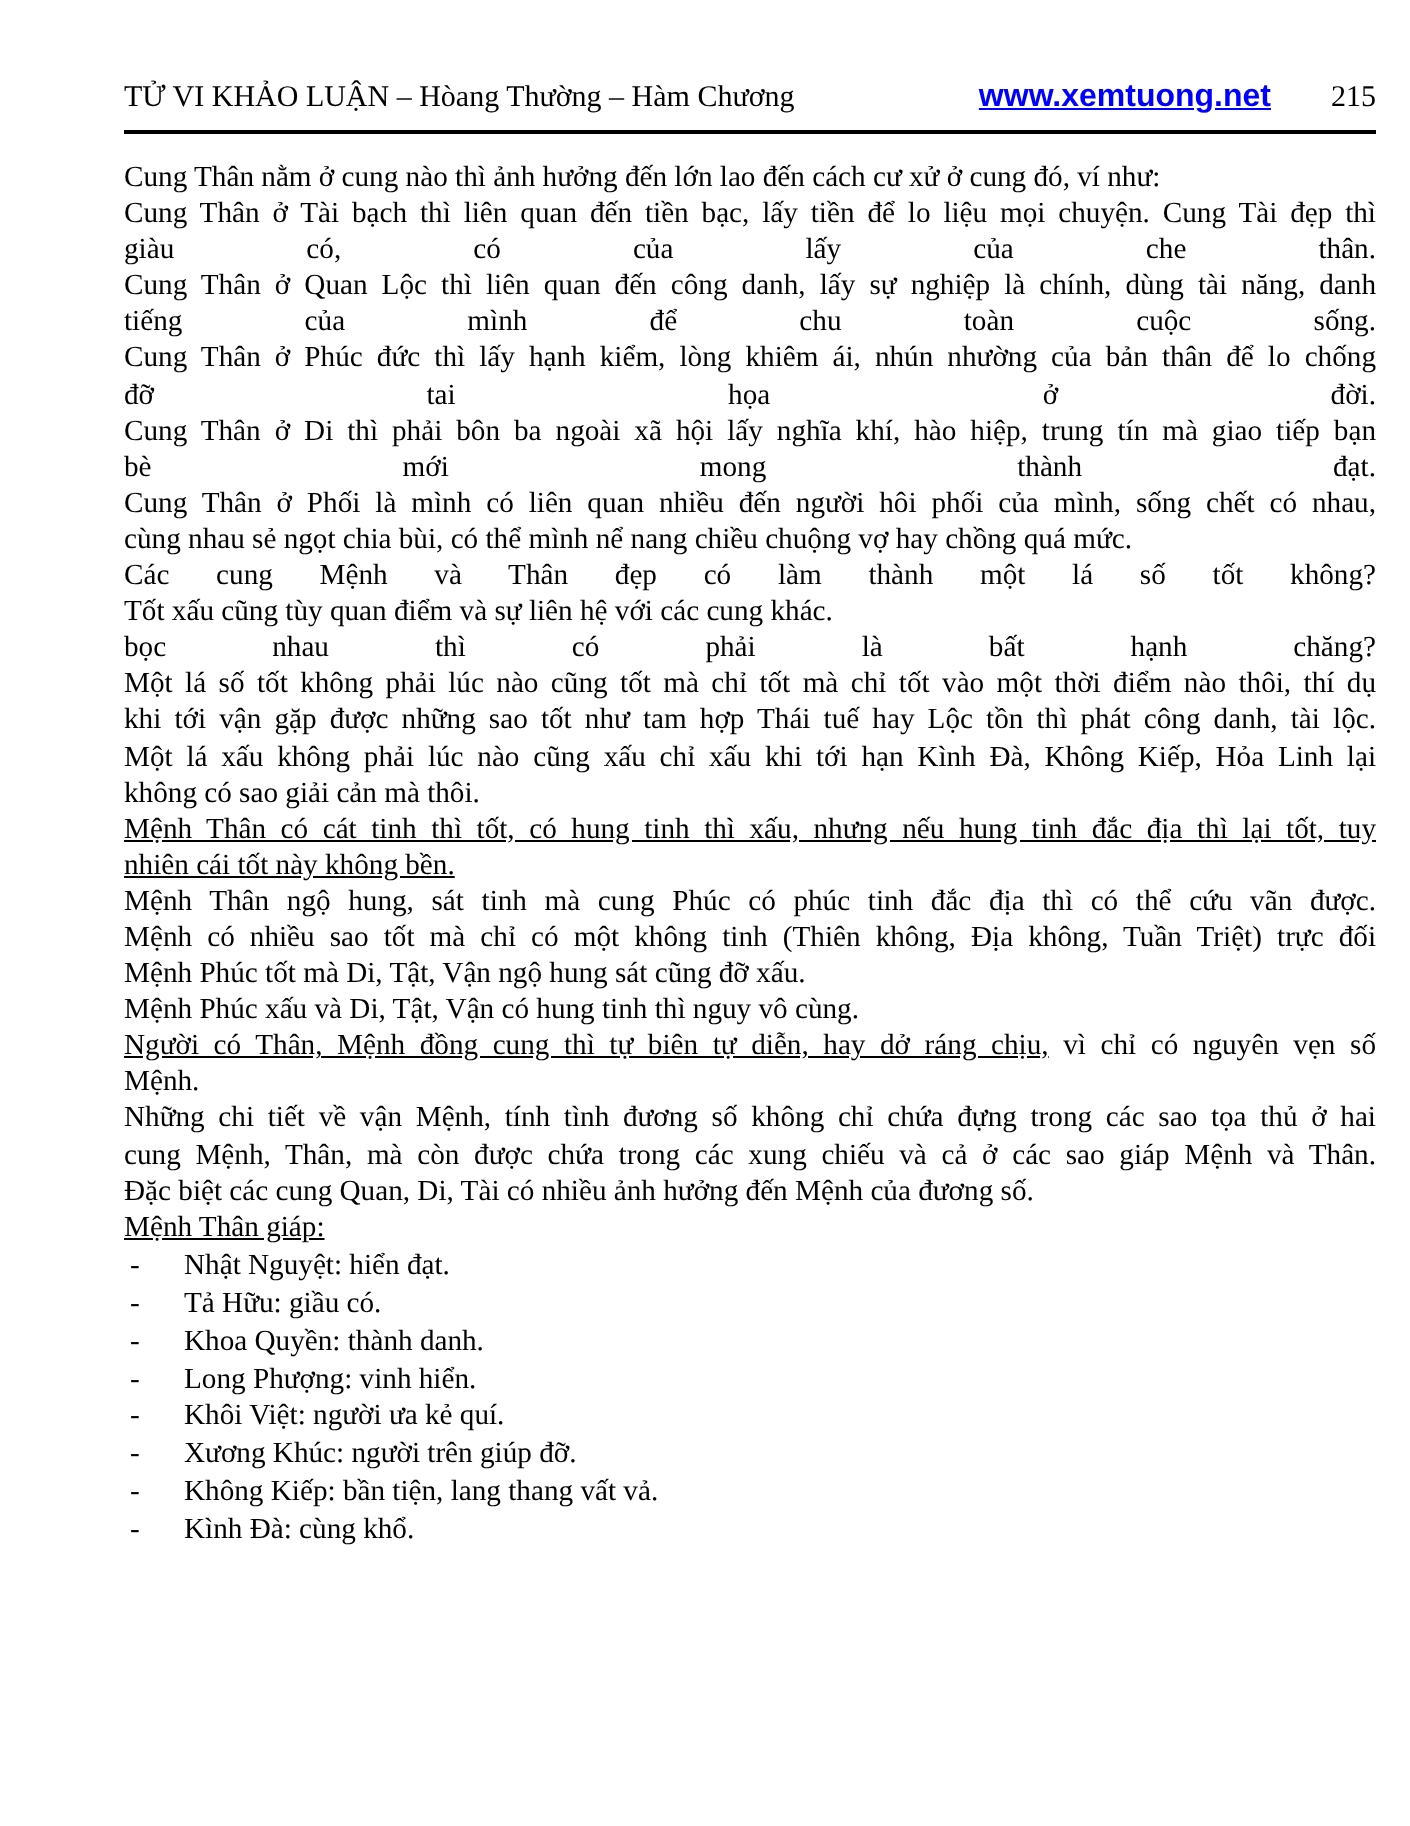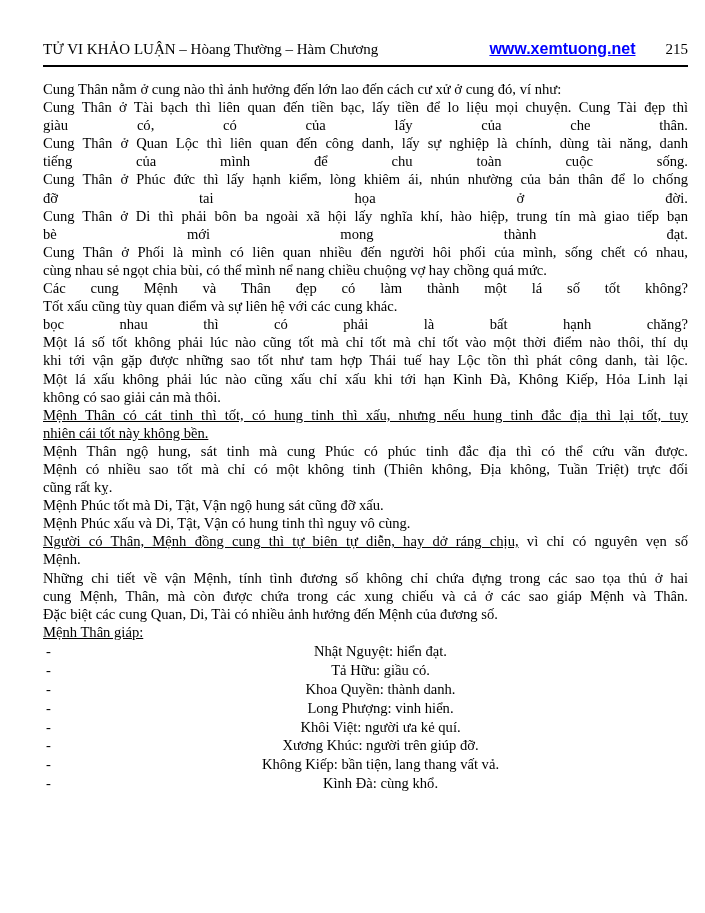--- a/index.html
+++ b/index.html
@@ -6,21 +6,21 @@
     margin: 0;
     padding: 0;
     background: #ffffff;
   }
   .page {
     position: relative;
     width: 705px;
     height: 913px;
     background: #ffffff;
     box-sizing: border-box;
-    padding: 40px 17px 0 43px;
+    padding: 40px 17px 0 62px;
     overflow: hidden;
     color: #000000;
     font-family: "Liberation Serif", serif;
   }
   .header-row {
     display: flex;
     align-items: baseline;
   }
   .header-title {
     flex: 1 1 auto;
@@ -60,21 +60,21 @@
   .u { text-decoration: underline; }
   .bullet-list { margin-top: 1px; }
   .list-item {
     display: flex;
     line-height: 18.9px;
   }
   .list-marker {
     flex: 0 0 27px;
     padding-left: 3px;
   }
-  .list-text { flex: 1 1 auto; text-align: center; }
+  .list-text { flex: 1 1 auto; }
 </style>
 </head>
 <body>
 
 <div class="page">
   <div class="header-row">
     <span class="header-title">TỬ VI KHẢO LUẬN – Hòang Thường – Hàm Chương</span>
     <a class="header-link">www.xemtuong.net</a>
     <span class="header-page">215</span>
   </div>
@@ -96,21 +96,20 @@
         <div class="line left"><span>Tốt xấu cũng tùy quan điểm và sự liên hệ với các cung khác.</span></div>
         <div class="line justify"><span>bọc nhau thì có phải là bất hạnh chăng?</span></div>
         <div class="line justify"><span>Một lá số tốt không phải lúc nào cũng tốt mà chỉ tốt mà chỉ tốt vào một thời điểm nào thôi, thí dụ</span></div>
         <div class="line justify"><span>khi tới vận gặp được những  sao tốt như tam hợp Thái tuế hay Lộc tồn thì phát công danh, tài lộc.</span></div>
         <div class="line justify"><span>Một lá xấu không phải lúc nào cũng xấu chỉ xấu khi tới hạn Kình Đà, Không Kiếp, Hỏa Linh lại</span></div>
         <div class="line left"><span>không có sao giải cản mà thôi.</span></div>
         <div class="line justify"><span class="u">Mệnh Thân có cát tinh thì tốt, có hung tinh thì xấu, nhưng nếu hung tinh đắc địa thì lại tốt, tuy</span></div>
         <div class="line left"><span class="u">nhiên cái tốt này không bền.</span></div>
         <div class="line justify"><span>Mệnh Thân ngộ hung, sát tinh mà cung Phúc có phúc tinh đắc địa thì có thể cứu vãn được.</span></div>
         <div class="line justify"><span>Mệnh có nhiều sao tốt mà chỉ có một không tinh (Thiên không, Địa không, Tuần Triệt) trực đối</span></div>
-        <div class="line left"><span>cũng rất kỵ.</span></div>
         <div class="line left"><span>Mệnh Phúc tốt mà Di, Tật, Vận ngộ hung sát cũng đỡ xấu.</span></div>
         <div class="line left"><span>Mệnh Phúc xấu và Di, Tật, Vận có hung tinh thì nguy vô cùng.</span></div>
         <div class="line justify"><span class="u">Người có Thân, Mệnh đồng cung thì tự biên tự diễn, hay dở ráng chịu,</span><span>  vì chỉ có nguyên vẹn số</span></div>
         <div class="line left"><span>Mệnh.</span></div>
         <div class="line justify"><span>Những chi tiết về vận Mệnh, tính tình đương số không chỉ chứa đựng trong các sao tọa thủ ở hai</span></div>
         <div class="line justify"><span>cung Mệnh, Thân, mà còn được chứa trong các xung chiếu và cả ở các sao giáp Mệnh và Thân.</span></div>
         <div class="line left"><span>Đặc biệt các cung Quan, Di, Tài có nhiều ảnh hưởng đến Mệnh của đương số.</span></div>
         <div class="line left"><span class="u">Mệnh Thân giáp:</span></div>
       </div>
     <div class="bullet-list" id="bullet-list">

